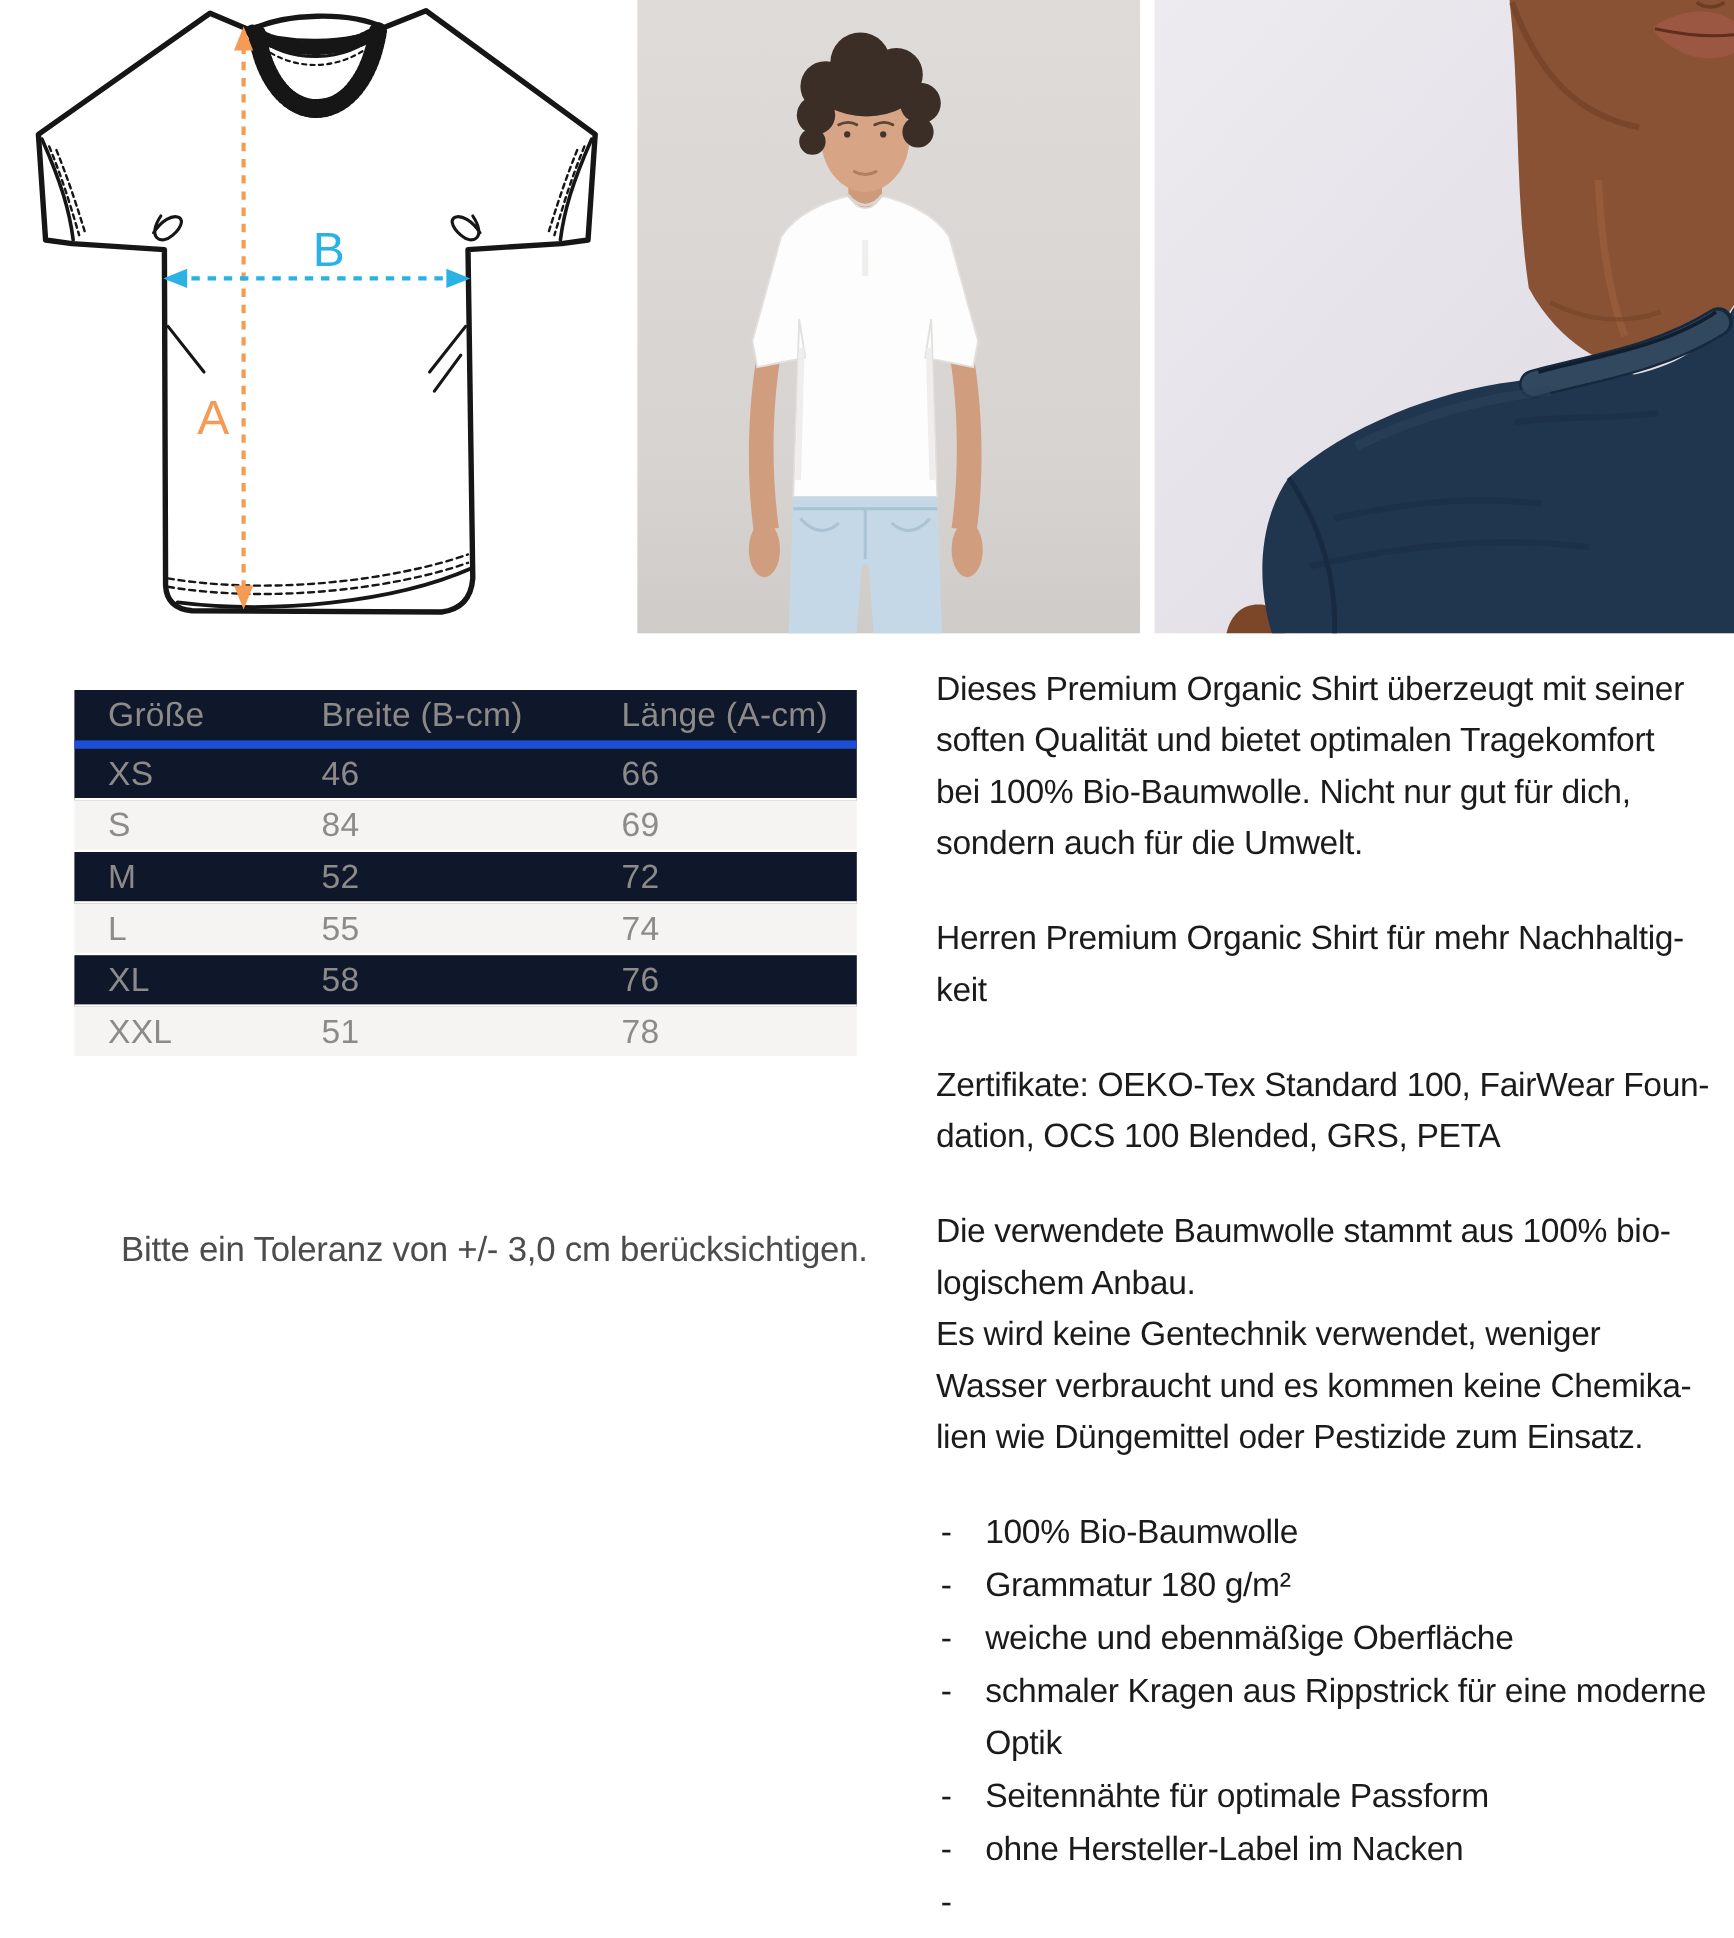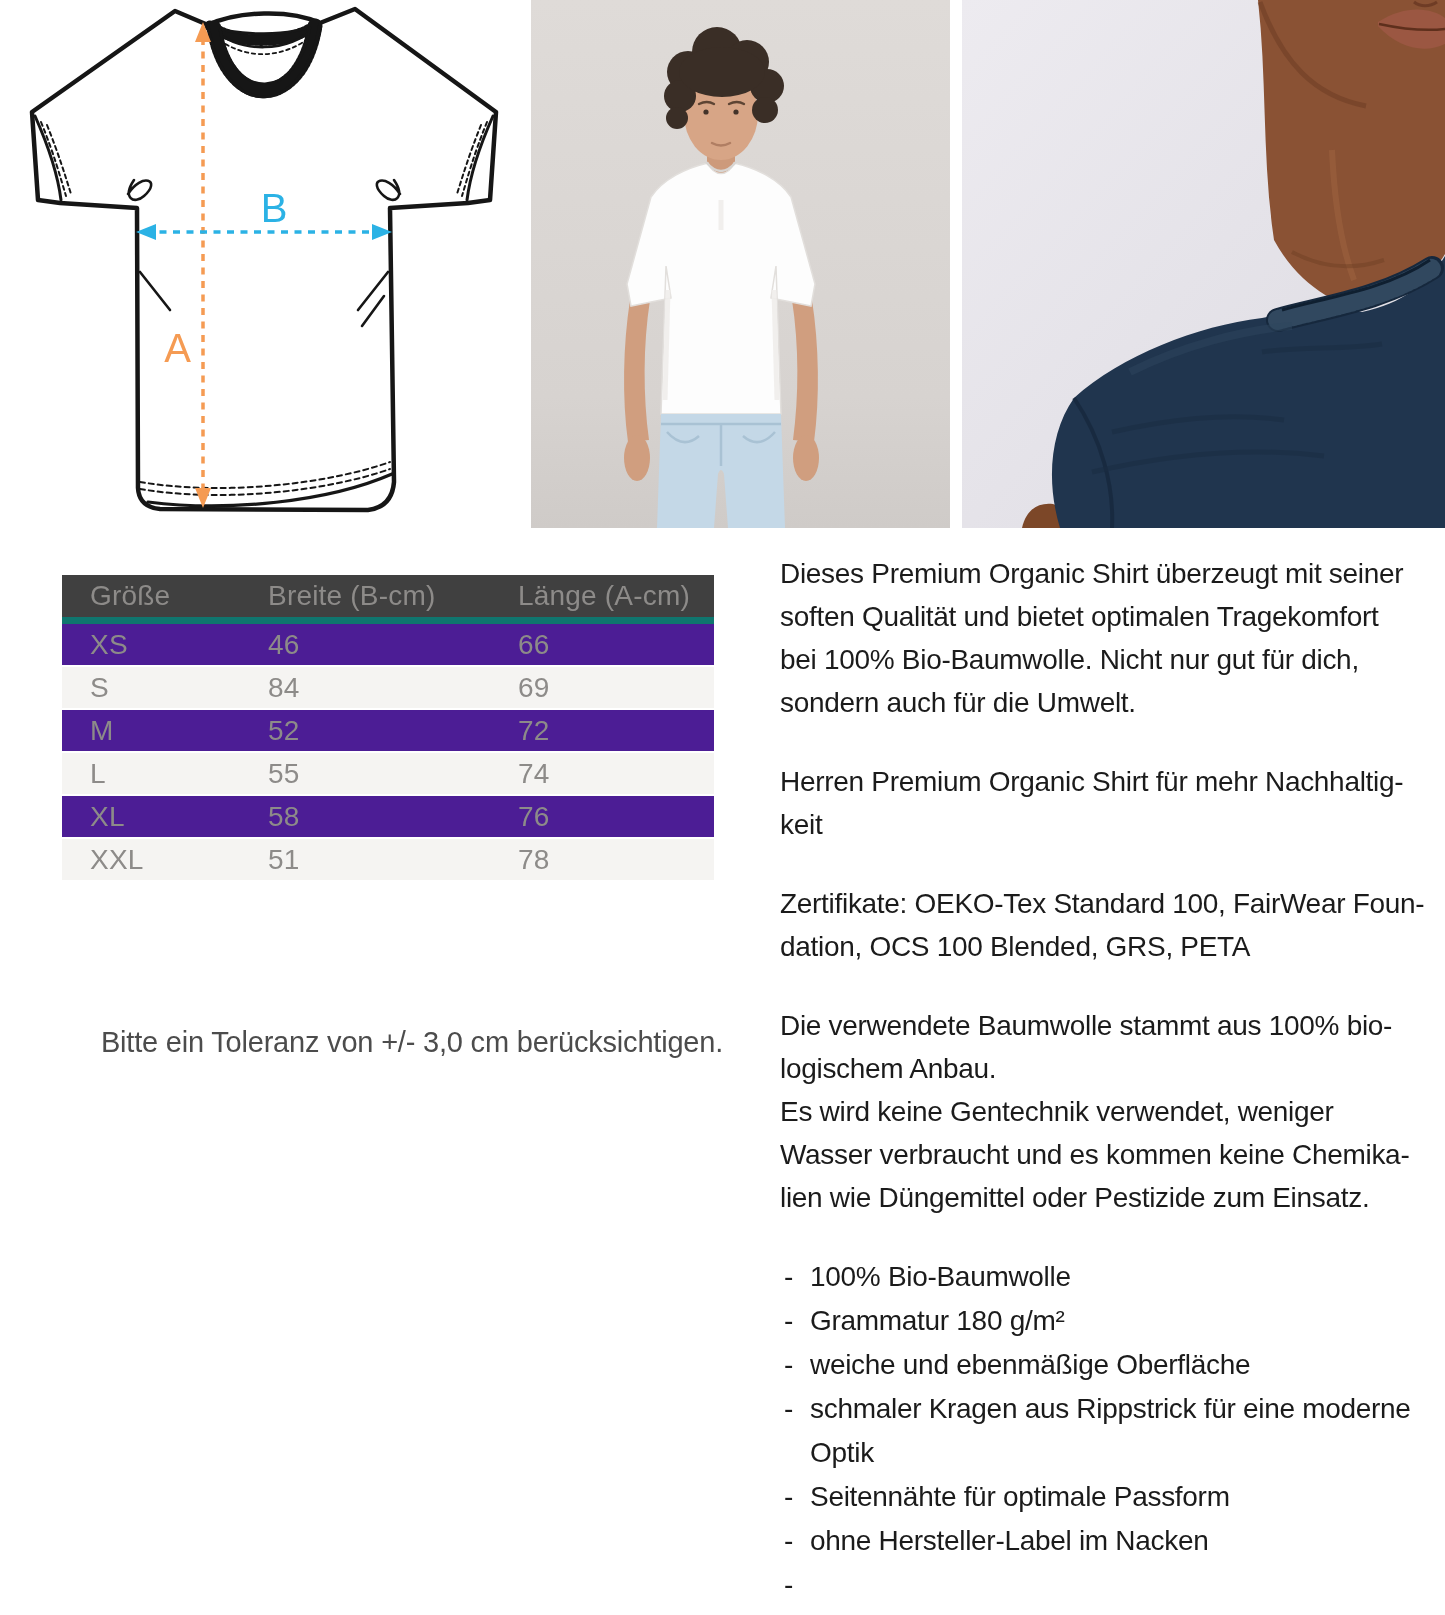--- a/index.html
+++ b/index.html
@@ -13,42 +13,42 @@
   .photo-closeup{position:absolute;left:962px;top:0;width:483px;height:528px;}
   
   .size-table{
     position:absolute;left:62px;top:575px;width:652px;
     border-collapse:separate;border-spacing:0;
     font-size:28px;color:#8d8b89;letter-spacing:.2px;
   }
   .size-table th,.size-table td{
     font-weight:400;text-align:left;padding:0 0 0 28px;vertical-align:middle;
   }
-  .size-table th{height:42px;background:#404040;border-bottom:7px solid #0f766e;}
+  .size-table th{height:42px;background:#0f172a;border-bottom:7px solid #1d4ed8;}
   .size-table td{height:41px;border-bottom:2px solid #ffffff;}
-  .size-table tr.dark td{background:#4c1d95;}
+  .size-table tr.dark td{background:#0f172a;}
   .size-table tr.light td{background:#f5f4f2;}
   .size-table tr:last-child td{border-bottom:none;}
   .col-size{width:178px;}
   .col-breite{width:250px;}
   
   .tolerance{
     position:absolute;left:62px;top:1026px;width:700px;
     font-size:29px;color:#4c4c4c;letter-spacing:-.2px;text-align:center;
   }
   
   .details{
     position:absolute;left:772px;top:552px;width:700px;
     font-size:28px;line-height:43px;color:#1b1b1b;letter-spacing:-.3px;
   }
   .details p{margin:0 0 36px 0;white-space:pre-line;padding-left:8px;}
   .bullets{list-style:none;margin:0;padding:0;}
   .bullets li{display:flex;line-height:44px;}
   .bullets .dash{width:26px;flex:0 0 26px;padding-left:12px;}
-  .bullets .btext{white-space:pre-line;}
+  .bullets .btext{white-space:pre-line;margin-left:11px;}
 </style>
 </head>
 <body>
 
 <svg class="drawing" viewBox="0 0 474 514" xmlns="http://www.w3.org/2000/svg">
   <g stroke="#161616" fill="none" stroke-linejoin="round" stroke-linecap="round">
 
     <path fill="#ffffff" stroke-width="4.5" d="M 180,21 L 147,7 L 4,108 L 10,196 L 32,199 L 109,204 L 110,484
          Q 111,503 132,505 L 340,506 Q 364,503 366,478
          L 362,204 L 440,199 L 462,196 L 468,108 L 327,5 L 292,19

